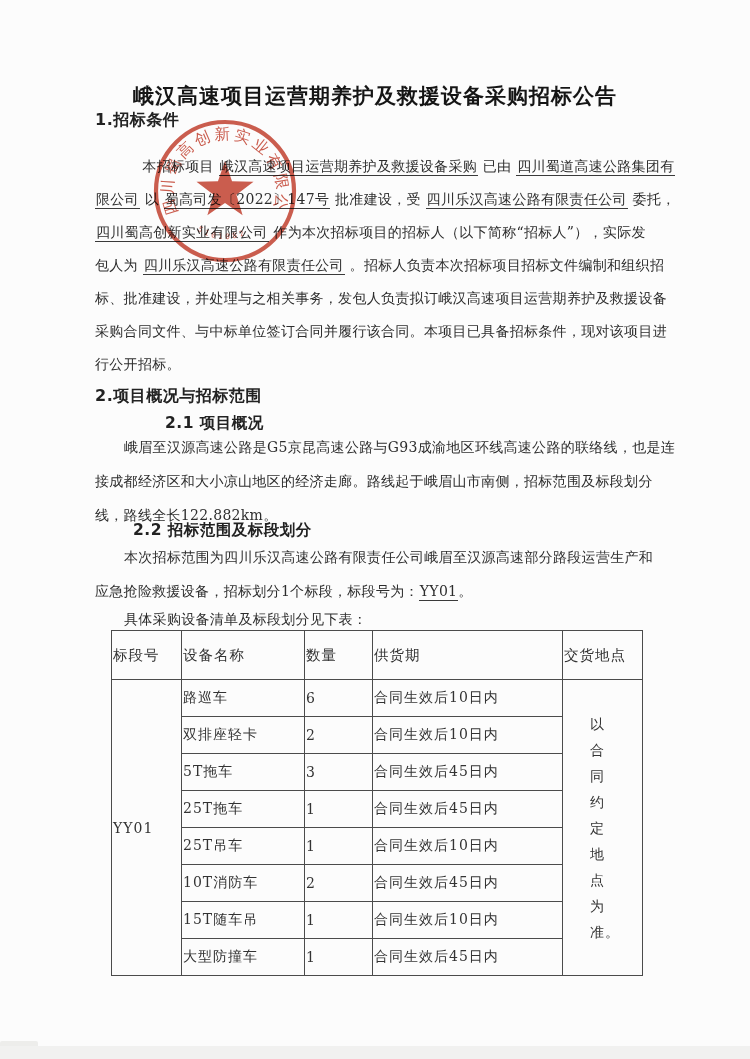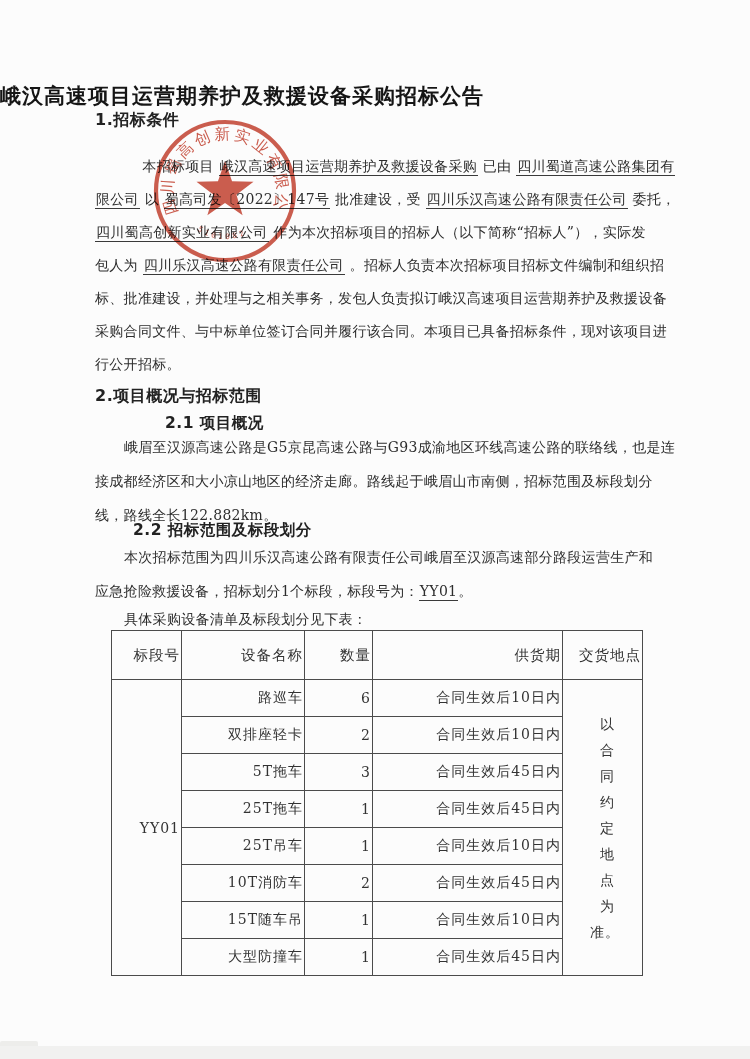--- a/index.html
+++ b/index.html
@@ -8,21 +8,21 @@
     width:750px;height:1059px;
     margin:0 auto;
     background:#fcfcfc;
     overflow:hidden;
     font-family:"DejaVu Serif","Liberation Serif",serif;
     color:#2d2d2d;
   }
   .abs{position:absolute;left:95px;}
   .doc-title{
     left:0;right:0;top:82px;
-    text-align:left;
+    text-align:center;
     font-size:21px;font-weight:bold;color:#151515;
     letter-spacing:1px;
     font-family:"DejaVu Sans","Liberation Sans",sans-serif;
   }
   .h-main{
     font-size:16px;font-weight:bold;color:#222;
     font-family:"DejaVu Sans","Liberation Sans",sans-serif;
     letter-spacing:.5px;
   }
   .h-sub{
@@ -43,21 +43,21 @@
   }
   
   .tbl-wrap{left:111px;top:630px;width:531px;}
   table.equip{
     border-collapse:collapse;width:531px;
     font-size:14px;color:#333;
     table-layout:fixed;
   }
   table.equip th,table.equip td{
     border:1.2px solid #4b4b4b;
-    text-align:right;vertical-align:middle;
+    text-align:left;vertical-align:middle;
     font-weight:normal;
     letter-spacing:1px;
   }
   table.equip th{height:46px;font-size:14.5px;}
   table.equip td{height:34px;}
   td.place{line-height:26px;padding:0 27px;letter-spacing:1px;}
   
   .stamp{
     position:absolute;left:150px;top:116px;
     width:150px;height:150px;

